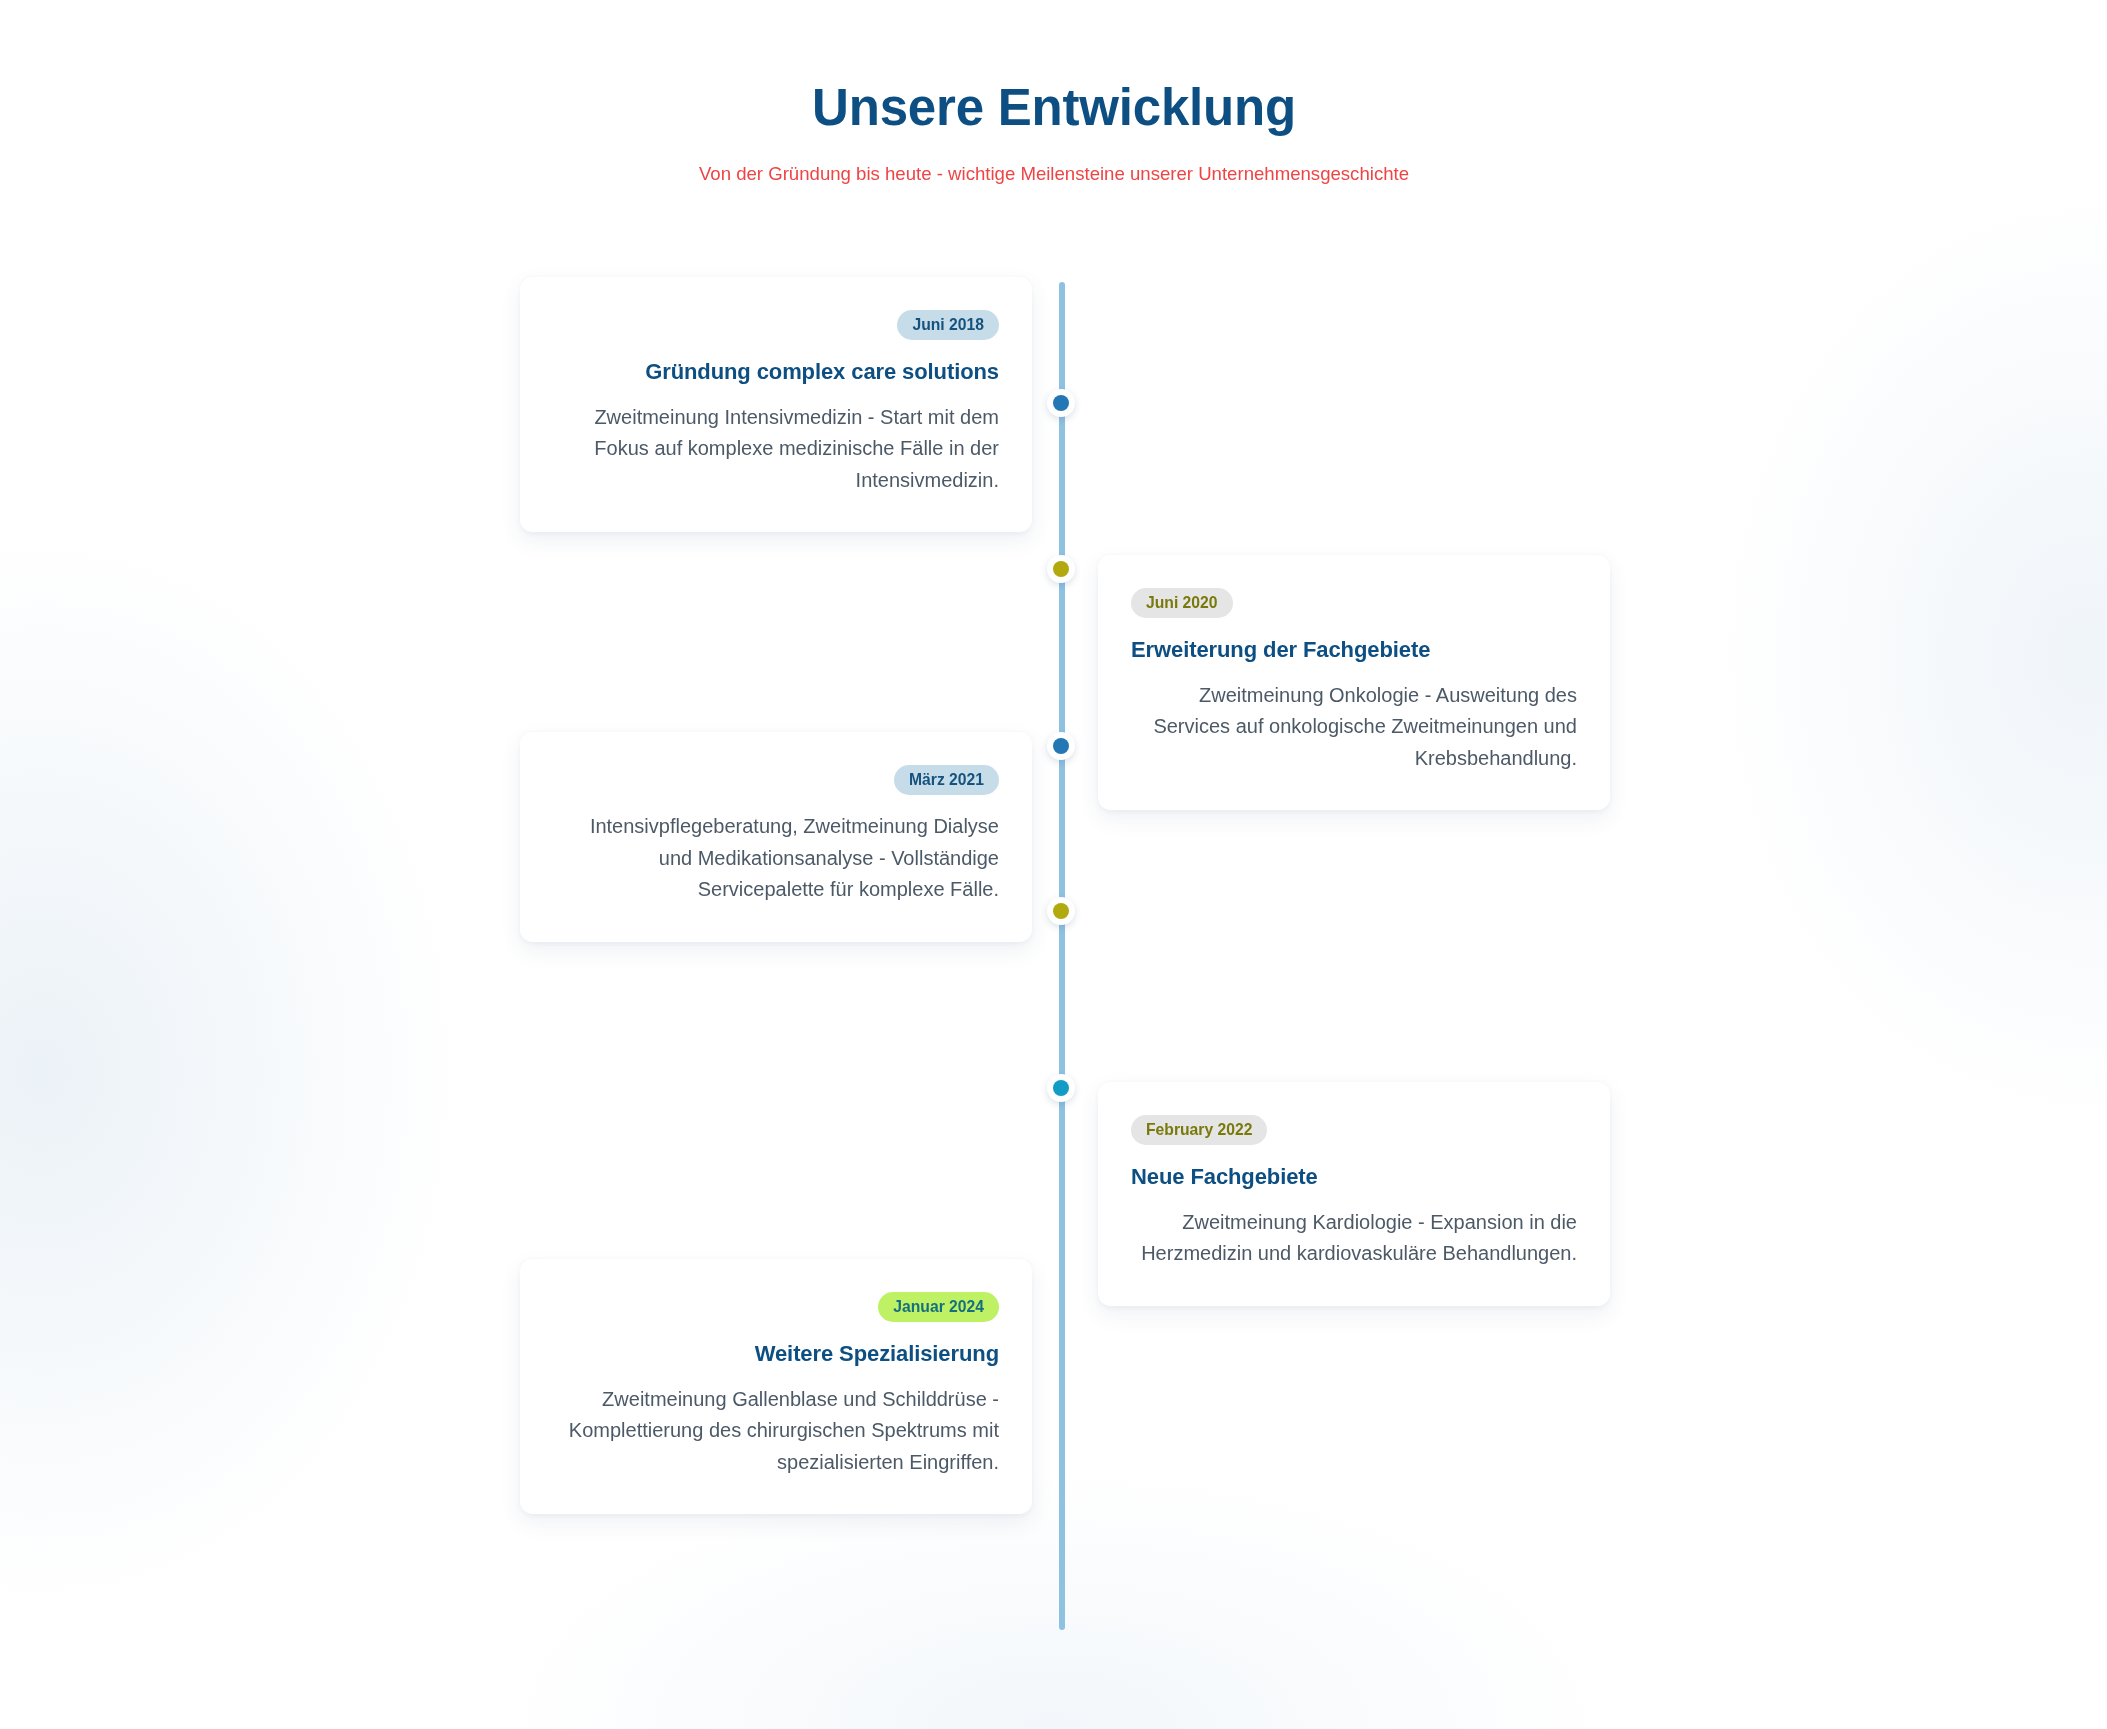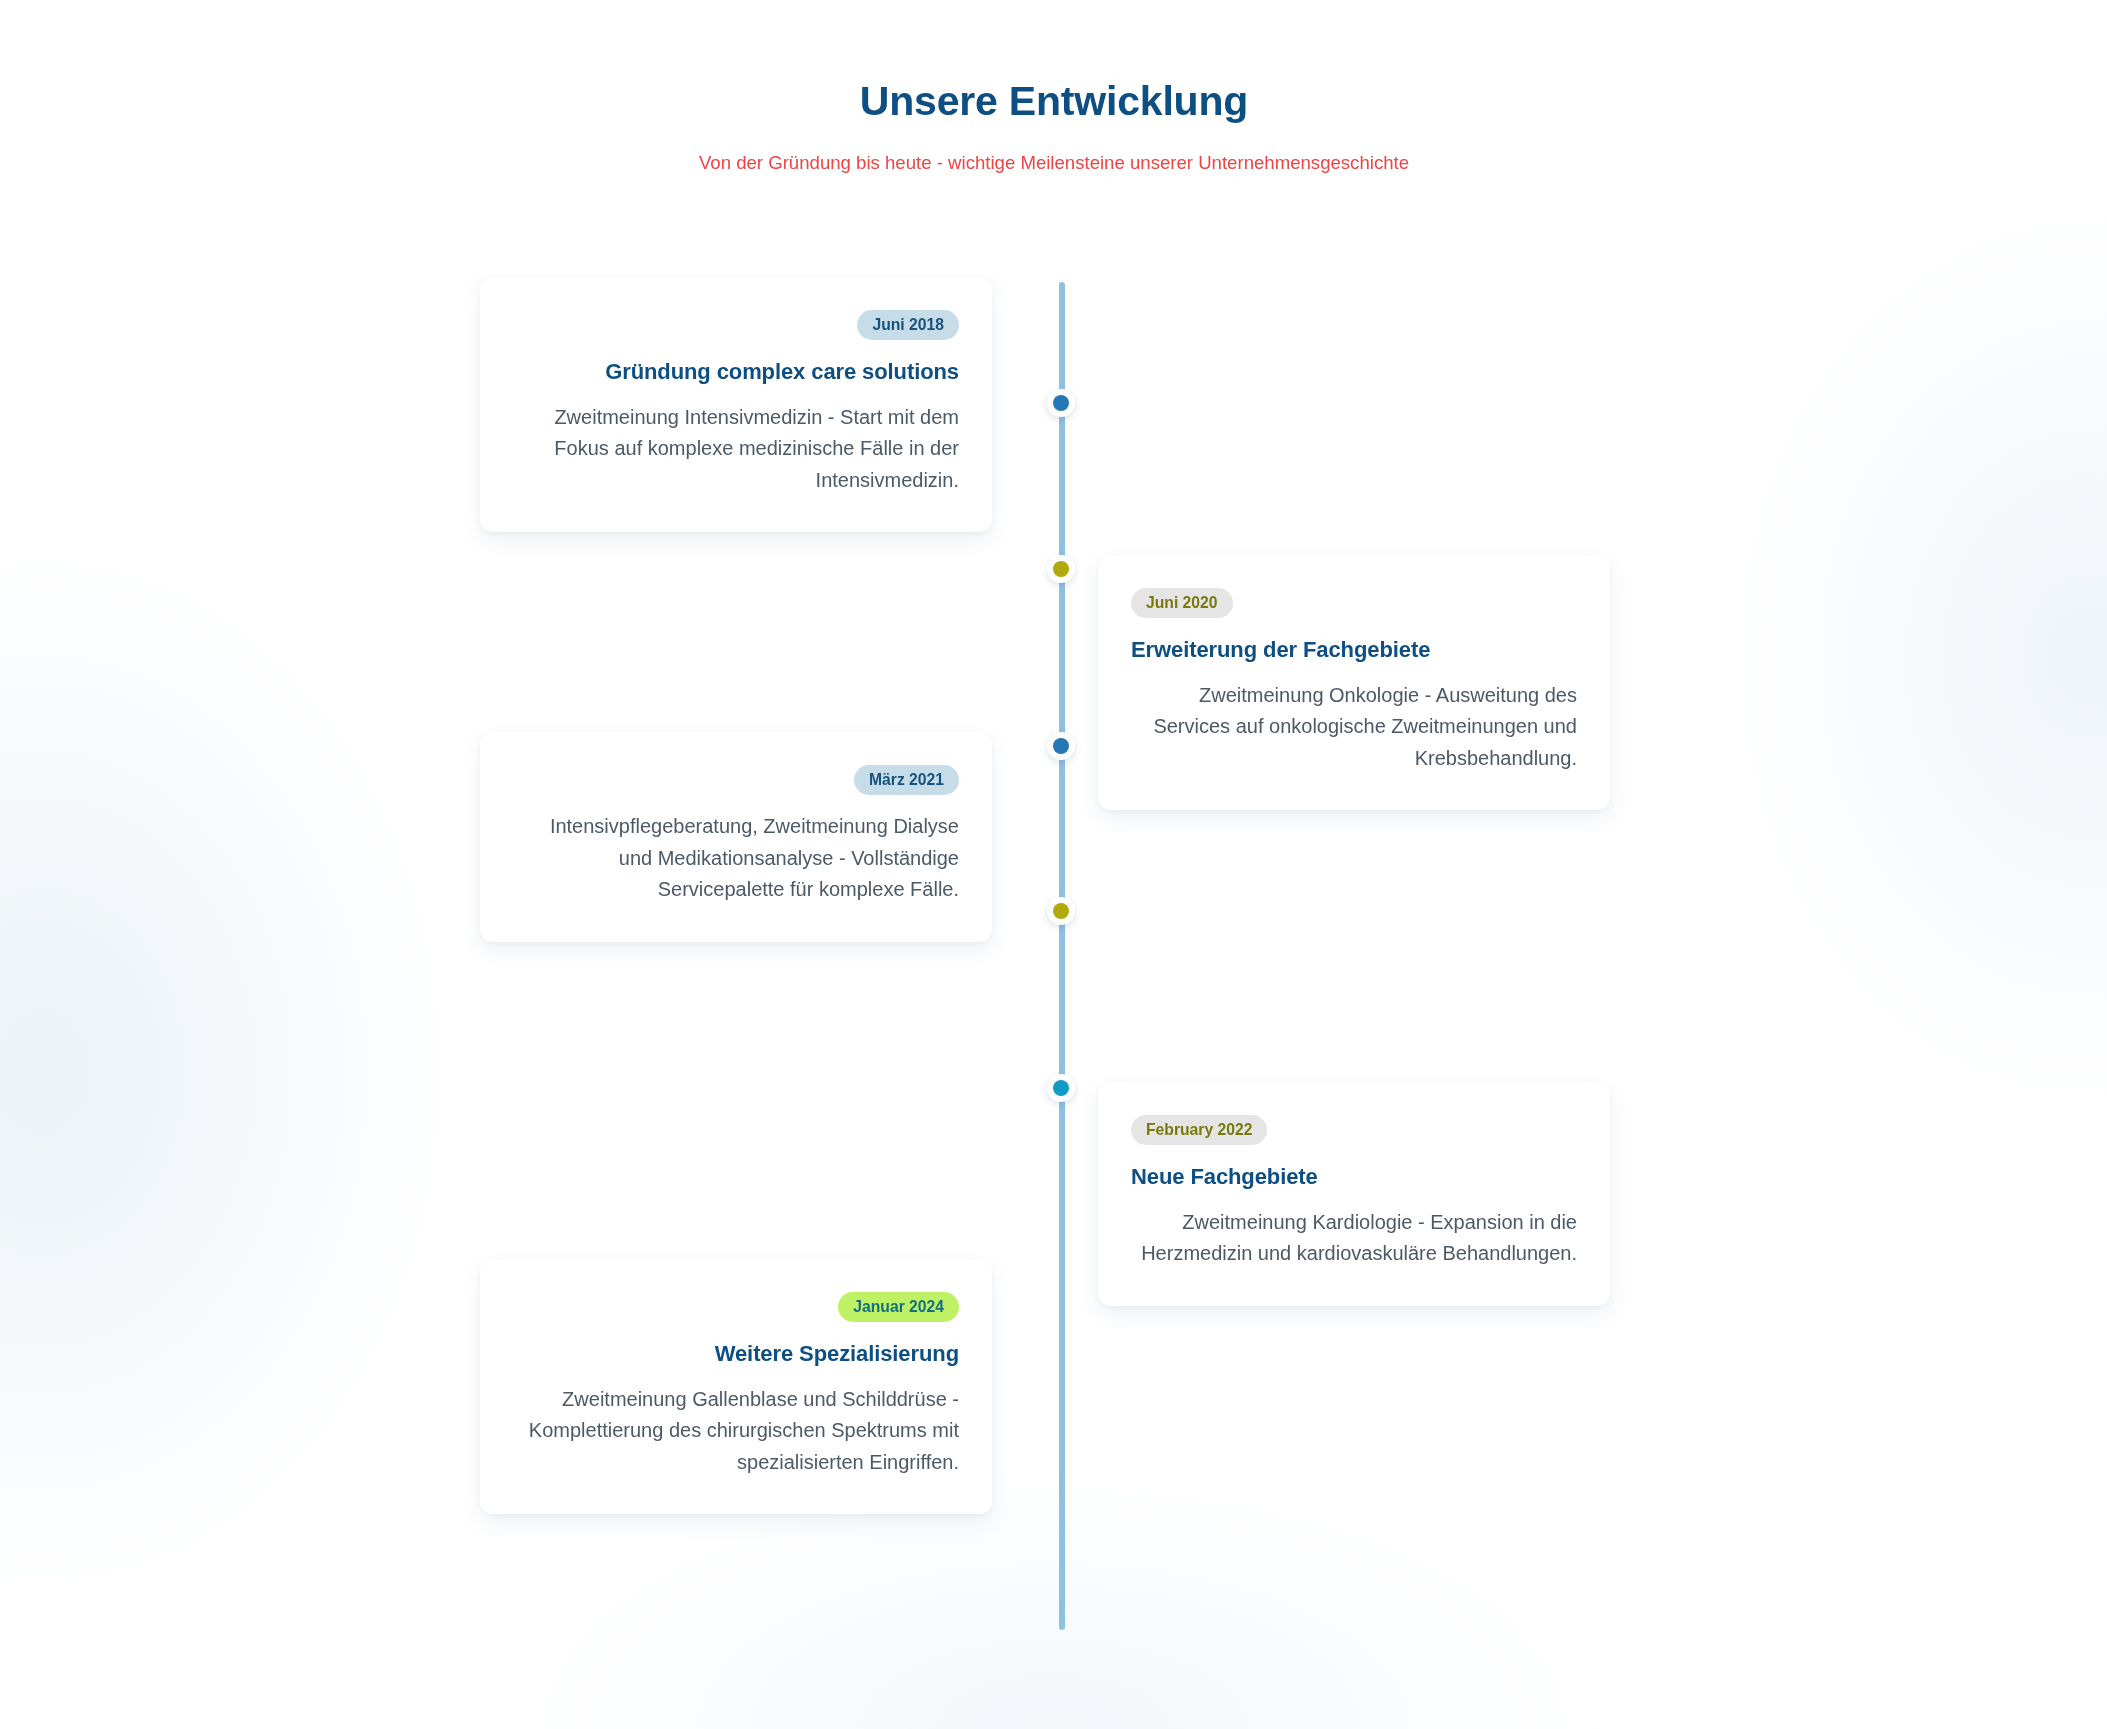--- a/index.html
+++ b/index.html
@@ -36,21 +36,21 @@
   
   .header {
     position: absolute;
     top: 79px;
     left: 0;
     width: 2108px;
     text-align: center;
   }
   .page-title {
     margin: 0;
-    font-size: 41px;
+    font-size: 51px;
     font-weight: 700;
     letter-spacing: -0.2px;
     color: #0d4f82;
     line-height: 1.12;
   }
   .page-subtitle {
     margin: 0;
     padding-top: 25px;
     font-size: 18.6px;
     font-weight: 400;
@@ -87,21 +87,21 @@
     position: absolute;
     width: 512px;
     box-sizing: border-box;
     background: #ffffff;
     border-radius: 12.4px;
     padding: 33px 33px 36px 33px;
     box-shadow: 0 8.3px 21.5px rgba(31,69,110,0.075),
                 0 1.7px 5.8px rgba(31,69,110,0.045);
   }
   .tl-item.left .tl-card {
-    left: 480px;
+    left: 520px;
     text-align: right;
   }
   .tl-item.right .tl-card {
     left: 1098px;
     text-align: left;
   }
 
   .tl-badge {
     display: inline-block;
     padding: 6.6px 15px 7.4px 15px;

